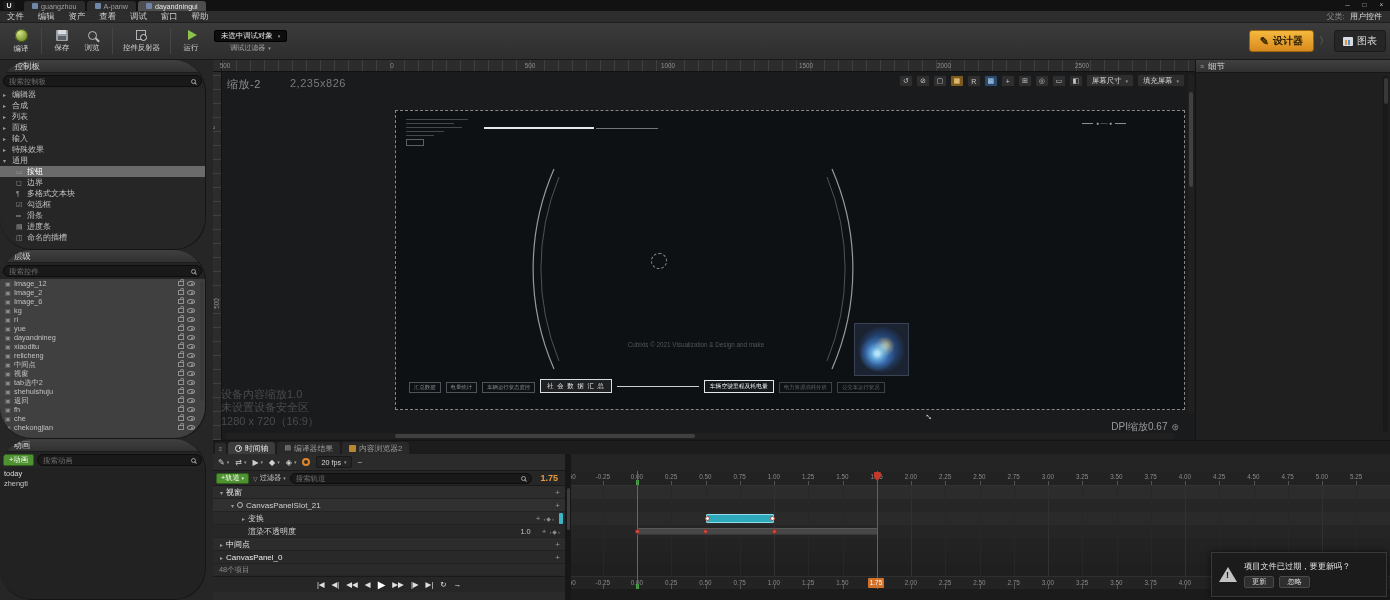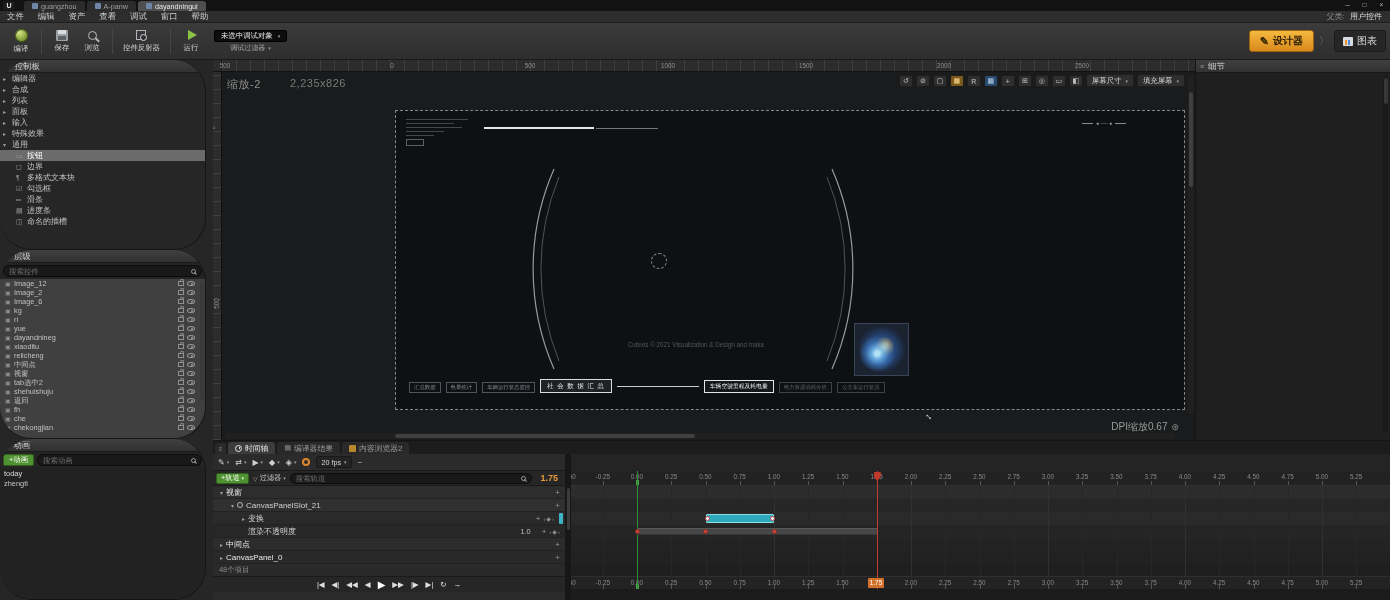--- a/index.html
+++ b/index.html
@@ -299,20 +299,26 @@
       </div>
     </div>
   </div>
 
   <div class="panel panel-palette">
     <div class="phead">
       <span class="pico">▦</span>
       <span>控制板</span>
       <span class="pin">⊙</span>
     </div>
+    <div class="psearch">
+      <div class="searchbox">
+        <input placeholder="搜索控制板" style="">
+        <span class="mag"></span>
+      </div>
+    </div>
     <div class="ptree" id="palette-tree">
         <div class="prow">
           <span class="arr">▸</span>
           <span class="plab">编辑器</span>
         </div>
         <div class="prow">
           <span class="arr">▸</span>
           <span class="plab">合成</span>
         </div>
         <div class="prow">
@@ -594,20 +600,25 @@
             <span class="hud-box-hi">社 会 数 据 汇 总</span>
             <span class="hud-connector"></span>
             <span class="hud-btn">车辆空驶里程及耗电量</span>
             <span class="hud-box dim">电力资源消耗分析</span>
             <span class="hud-box dim">公交车运行状况</span>
           </div>
         <div class="hud-map"></div>
       </div>
     </div>
 
+    <div class="v-overlay">
+      <div>设备内容缩放1.0</div>
+      <div>未设置设备安全区</div>
+      <div>1280 x 720（16:9）</div>
+    </div>
     <div class="v-dpi">
       <span>DPI缩放0.67</span>
       <span class="gear">⊛</span>
     </div>
     <div class="v-scroll-r">
         <div class="thumb"></div>
       </div>
     <div class="v-scroll-b">
         <div class="thumb"></div>
       </div>
@@ -889,14 +900,24 @@
             <span class="tl-greentick" style="left: 65px;"></span>
             <span class="tl-badge" style="left: 296.75px;">1.75</span>
           </div>
         <div class="tl-foot"></div>
       <div class="tl-green" style="left: 66px;"></div>
           <div class="tl-playline" style="left: 305.75px;"></div>
         </div>
     </div>
   </div>
 
+  <div class="notif">
+    <div class="warn-tri"></div>
+    <div class="notif-body">
+      <div class="notif-msg">项目文件已过期，要更新吗？</div>
+      <div class="notif-btns" id="notif-btns">
+          <span class="notif-btn">更新</span>
+          <span class="notif-btn">忽略</span>
+        </div>
+    </div>
+  </div>
 
 </div>
 
 </body></html>

